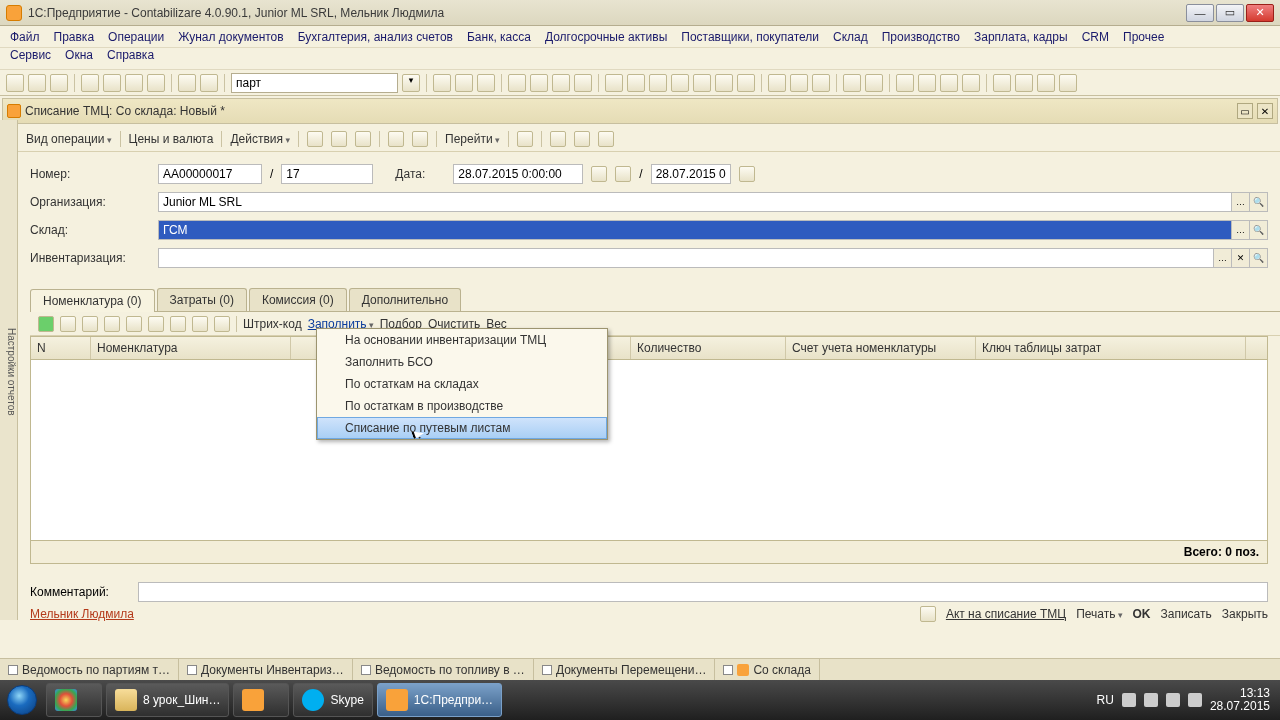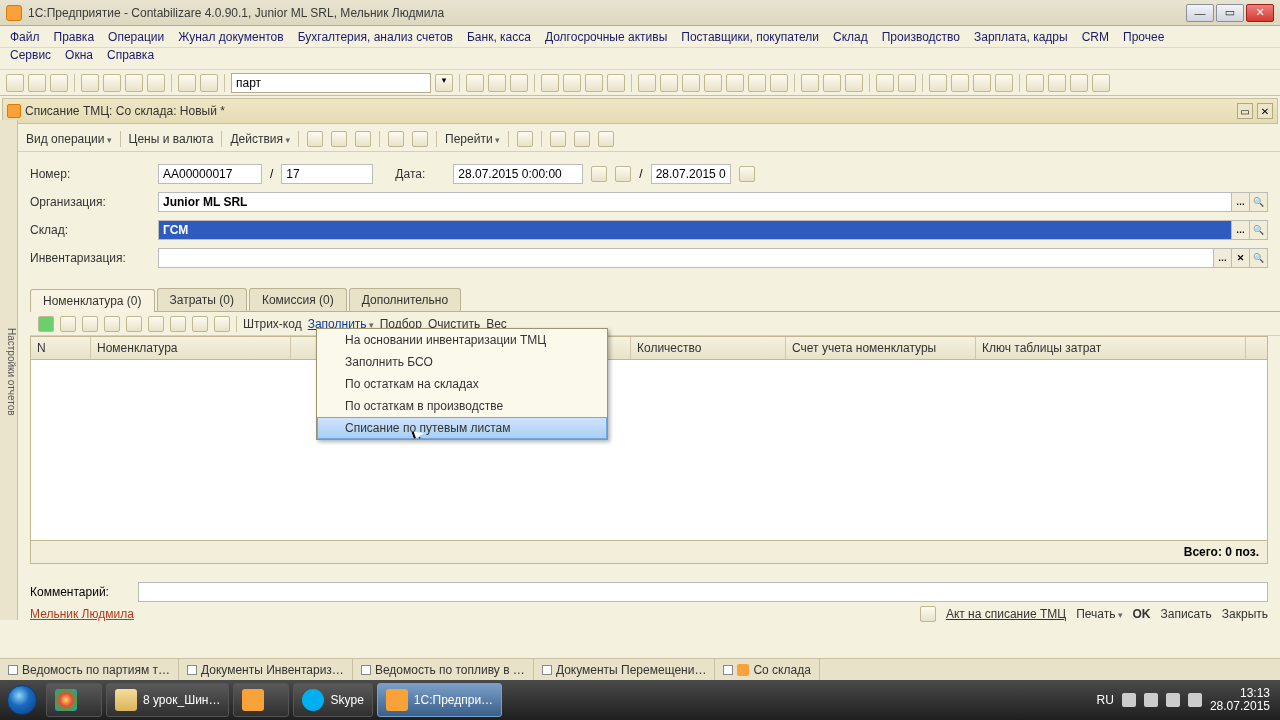--- a/index.html
+++ b/index.html
@@ -13,40 +13,40 @@
 .win-btn.close { background: linear-gradient(#f08080,#d43a2f); color: #fff; border-color:#9a2018; }
 
 .menubar { height: 22px; background: #f5f1df; display: flex; align-items: center; gap: 14px; padding: 0 10px; border-bottom:1px solid #e0d9c0; flex-wrap: wrap; }
 .menubar span { color: #1a1a6b; cursor: pointer; white-space: nowrap; }
 .menubar2 { height: 22px; background: #f5f1df; display:flex; gap:14px; padding: 0 10px; border-bottom:1px solid #e0d9c0; }
 .menubar2 span { color: #1a1a6b; cursor: pointer; }
 
 .toolbar { height: 26px; background: #f5f1df; border-bottom:1px solid #c7bf9f; display:flex; align-items:center; padding: 0 6px; gap:4px; }
 .tb-icon { width: 18px; height: 18px; border: 1px solid #c0b890; background: linear-gradient(#fdfbf2,#e8e2c8); border-radius: 2px; }
 .tb-sep { width:1px; height:18px; background:#cbc3a3; margin:0 2px; }
-.tb-input { height: 20px; width: 200px; border:1px solid #b5ad8f; background:#fff; padding:0 4px; }
+.tb-input { height: 20px; width: 167px; border:1px solid #b5ad8f; background:#fff; padding:0 4px; }
 
 .doc-header { height: 26px; background: linear-gradient(#efe7c4,#e5dcb5); border: 1px solid #c7bf9f; margin: 2px; display:flex; align-items:center; padding: 0 4px; gap: 4px; }
 .doc-header .ic { width:14px;height:14px;background:#f9a23a;border:1px solid #d67c00;border-radius:2px; }
 .doc-header .txt { flex:1; font-weight: normal; color:#333; }
 .doc-header .hbtn { width:16px;height:16px;border:1px solid #b0a880; background:#ece5c6; display:flex;align-items:center;justify-content:center;font-size:10px;cursor:pointer; }
 
 .sidebar { position:absolute; left:0; top:120px; width:18px; height:500px; background:#eae4cc; border-right:1px solid #c7bf9f; writing-mode:vertical-rl; text-align:center; font-size:10px; color:#555; padding-top:4px; }
 
 .doc-toolbar { height: 26px; background:#f5f1df; border-bottom:1px solid #d8d0b0; display:flex; align-items:center; gap:8px; padding:0 8px; margin-left:18px; }
 .doc-toolbar .lbl { color:#333; cursor:pointer; }
 .doc-toolbar .arrow::after { content:" ▾"; font-size:9px; color:#666; }
 .doc-toolbar .sep { width:1px; height:16px; background:#cbc3a3; }
 .sm-ic { width:16px;height:16px;border:1px solid #c0b890;background:linear-gradient(#fdfbf2,#e8e2c8);border-radius:2px;cursor:pointer; }
 
 .form-area { padding: 8px 12px 8px 30px; }
 .form-row { display:flex; align-items:center; height:28px; gap:8px; }
 .form-row label { width: 120px; color:#333; }
 .text-input { height:20px; border:1px solid #bbb; background:#fff; padding:0 4px; }
-.ref-input { flex:1; display:flex; align-items:flex-start;font-weight:bold; }
+.ref-input { flex:1; display:flex; align-items:flex-start; }
 .ref-input .fld { flex:1; height:20px; border:1px solid #bbb; background:#fff; padding:0 4px; display:flex; align-items:center; }
 .ref-input .fld.sel { background:#2f5bbf; color:#fff; }
 .ref-input .btn { width:18px; height:20px; border:1px solid #bbb; border-left:none; background:#f1ecd7; display:flex;align-items:center;justify-content:center;font-size:9px;cursor:pointer; }
 
 .tabs { display:flex; margin: 8px 0 0 30px; border-bottom:1px solid #bab28f; }
 .tab { padding:4px 12px; border:1px solid #bab28f; border-bottom:none; background:#e8e2c8; margin-right:2px; border-radius:3px 3px 0 0; cursor:pointer; color:#333; }
 .tab.active { background:#f7f3e0; position:relative; top:1px; }
 
 .grid-tb { height:24px; border-bottom:1px solid #d8d0b0; display:flex; align-items:center; gap:6px; padding:0 8px; margin-left:30px; }
 .grid-tb .lbl { color:#333; cursor:pointer; }

